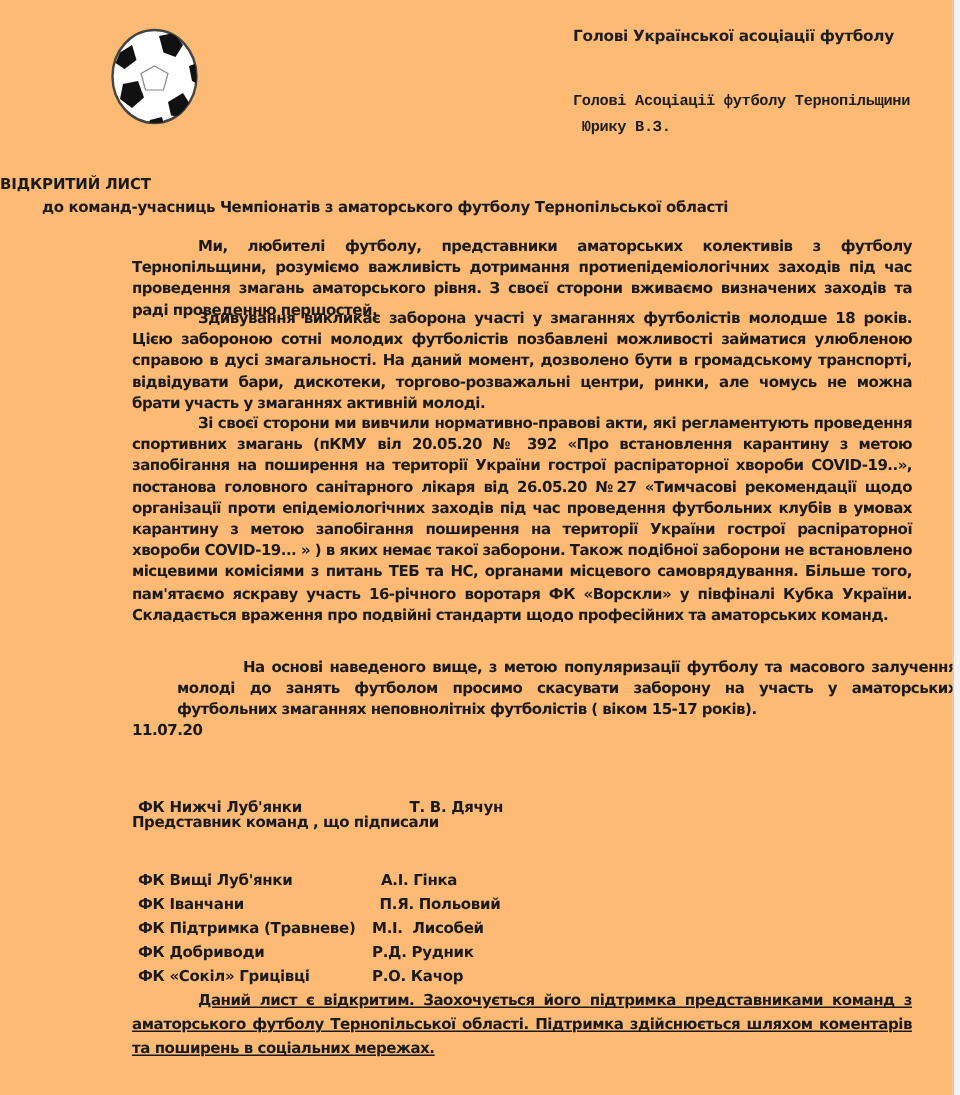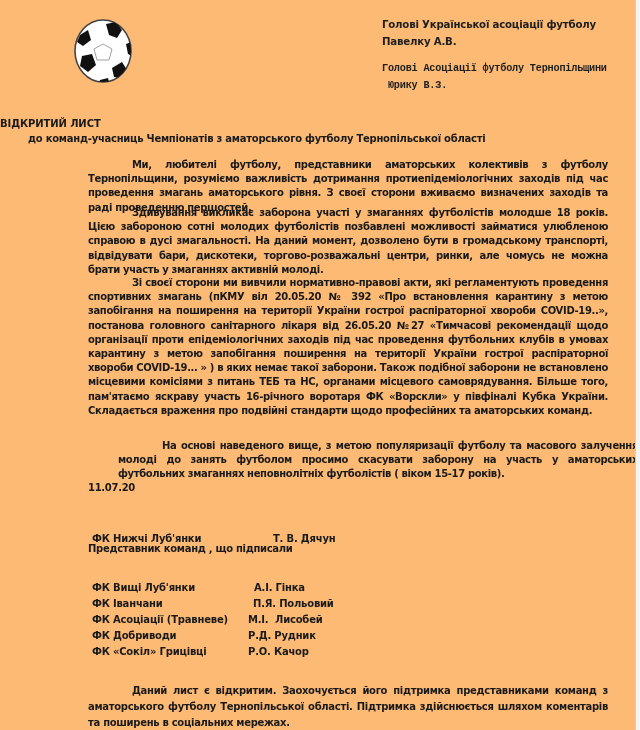--- a/index.html
+++ b/index.html
@@ -40,21 +40,20 @@
       <polygon points="8,17 16,12 19,22 11,28 5,24"></polygon>
       <polygon points="10,38 20,36 24,47 16,54 8,48"></polygon>
       <polygon points="40,50 50,44 55,52 50,60 42,59"></polygon>
       <polygon points="28,62 36,60 38,68 26,68"></polygon>
       <polygon points="54,26 60,24 60,38 56,36"></polygon>
     </g>
   </svg>
 
   <div class="addr" style="top:16px;">
     <span class="ln">Голові  Української асоціації футболу</span>
-    <span class="ln">Павелку А.В.</span>
   </div>
   <div class="addr" style="top:60px;font-family:Liberation Mono, monospace;">
     <span class="ln">Голові  Асоціації футболу Тернопільщини</span>
     <span class="ln" style="white-space:pre;"> Юрику В.З.</span>
   </div>
 
   <div class="title">ВІДКРИТИЙ ЛИСТ</div>
   <div class="subtitle">до команд-учасниць Чемпіонатів з аматорського футболу Тернопільської області</div>
 
   <div class="para" style="top:158px;">Ми, любителі футболу, представники аматорських колективів з футболу Тернопільщини, розуміємо важливість дотримання протиепідеміологічних заходів під час проведення змагань аматорського рівня.  З своєї сторони вживаємо визначених заходів та раді проведенню першостей.</div>
@@ -72,30 +71,30 @@
     </div>
     <div class="sig-row" style="top:582px;">
       <span class="sig-team">ФК Вищі Луб'янки</span>
       <span class="sig-name" style="left:162px;">А.І. Гінка</span>
     </div>
     <div class="sig-row" style="top:598px;">
       <span class="sig-team">ФК Іванчани</span>
       <span class="sig-name" style="left:161px;">П.Я. Польовий</span>
     </div>
     <div class="sig-row" style="top:614px;">
-      <span class="sig-team">ФК Асоціації (Травневе)</span>
+      <span class="sig-team">ФК Підтримка (Травневе)</span>
       <span class="sig-name" style="left:156px; white-space:pre;">М.І.  Лисобей</span>
     </div>
     <div class="sig-row" style="top:630px;">
       <span class="sig-team">ФК Добриводи</span>
       <span class="sig-name" style="left:156px;">Р.Д. Рудник</span>
     </div>
     <div class="sig-row" style="top:646px;">
       <span class="sig-team">ФК «Сокіл» Грицівці</span>
       <span class="sig-name" style="left:156px;">Р.О. Качор</span>
     </div>
   </div>
 
-  <div class="closing" style="top:683px;">Даний лист є відкритим. Заохочується його підтримка представниками команд з аматорського футболу Тернопільської області. Підтримка здійснюється шляхом коментарів та поширень в соціальних мережах.</div>
+  <div class="closing" style="top:660px;text-decoration:underline;">Даний лист є відкритим. Заохочується його підтримка представниками команд з аматорського футболу Тернопільської області. Підтримка здійснюється шляхом коментарів та поширень в соціальних мережах.</div>
 
   <div class="edge"></div>
   <div class="edge2"></div>
 </div>
 
 </body></html>

